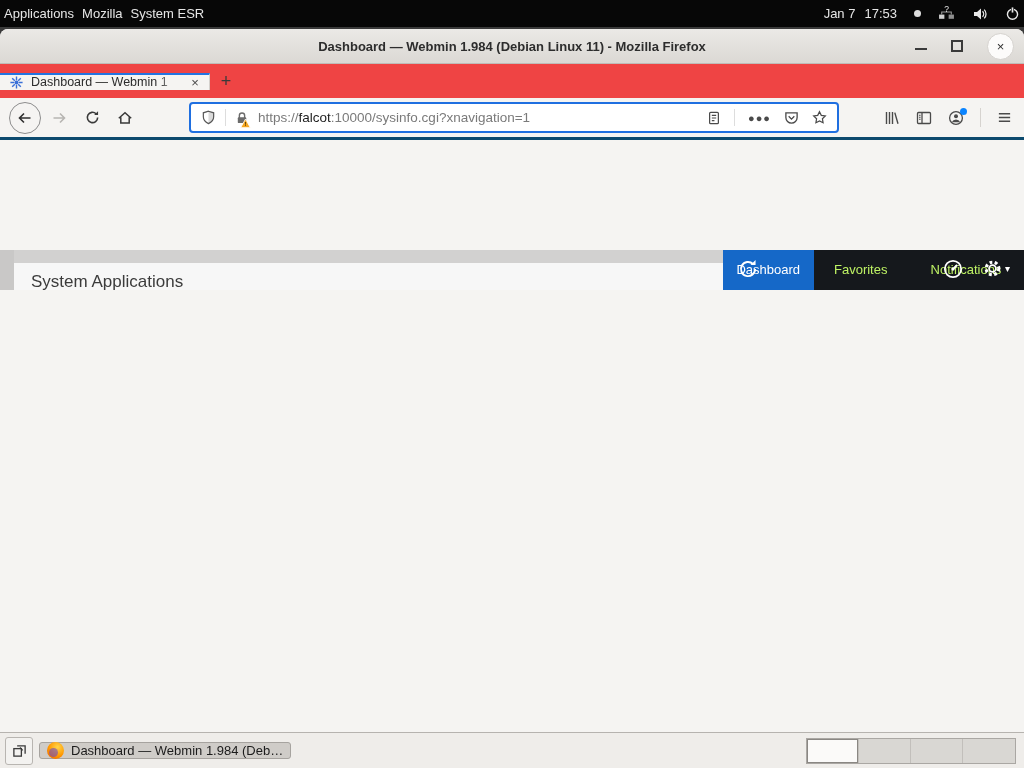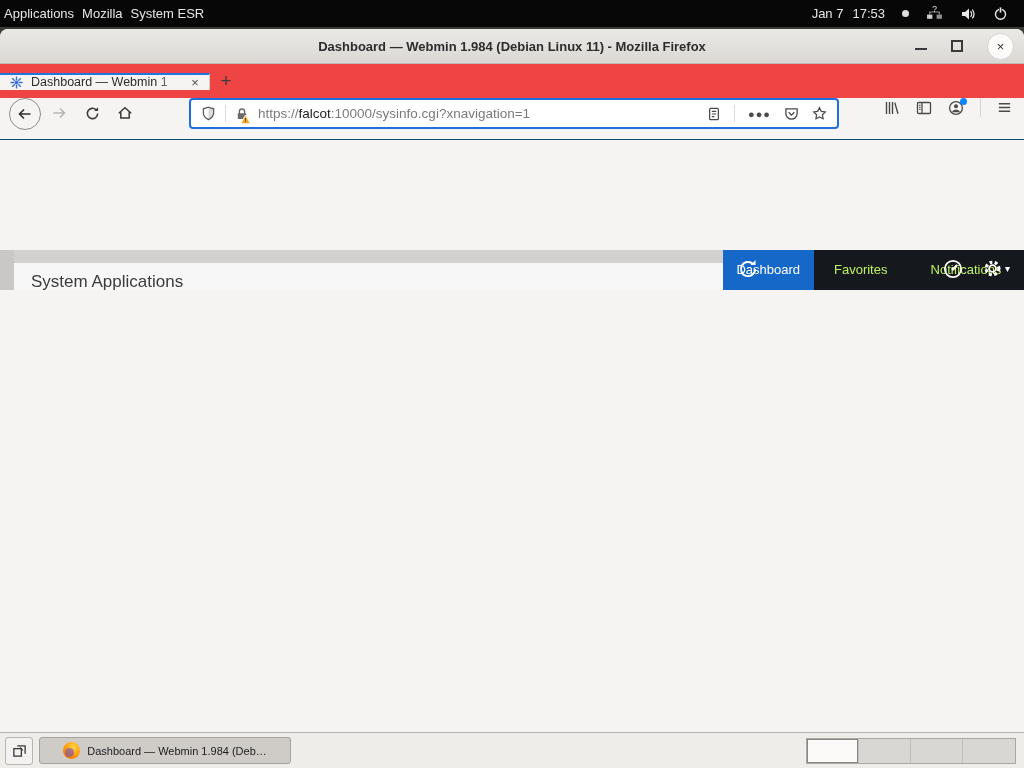--- a/index.html
+++ b/index.html
@@ -3,21 +3,21 @@
 <meta charset="utf-8">
 <style>
   html,body{margin:0;padding:0;background:#2e2e2e;}
   #app{position:relative;width:1024px;height:768px;overflow:hidden;background:#3a3a3a;
        font-family:"Liberation Sans",sans-serif;-webkit-font-smoothing:antialiased;}
 
   
   .gnome-bar{position:absolute;top:0;left:0;right:0;height:27px;background:#070707;color:#e6e6e6;
              display:flex;align-items:center;font-size:13px;}
   .gb-menu{padding:0 4px;line-height:27px;cursor:default;}
-  .gb-right{margin-left:auto;display:flex;align-items:center;gap:17px;padding-right:16px;}
+  .gb-right{margin-left:auto;display:flex;align-items:center;gap:17px;padding-right:4px;}
   .gb-clock{display:flex;gap:9px;font-size:13px;}
   .gb-icon{display:flex;align-items:center;}
   .dot-ind{width:7px;height:7px;border-radius:50%;background:#dedede;}
 
   
   .fx{position:absolute;top:29px;left:0;right:0;bottom:36px;background:#f5f4f2;border-radius:8px 8px 0 0;}
   .titlebar{height:34px;background:linear-gradient(#ebe9e6,#dbd8d4);border-bottom:1px solid #bfbcb8;
             border-radius:8px 8px 0 0;display:flex;align-items:center;justify-content:center;position:relative;}
   .tb-title{font-weight:bold;font-size:13px;color:#2d2d2d;}
   .tb-controls{position:absolute;right:10px;top:0;bottom:0;display:flex;align-items:center;gap:24px;}
@@ -30,21 +30,21 @@
   .tabbar{height:34px;background:#ef4444;display:flex;align-items:center;}
   .tab{width:210px;box-sizing:border-box;border-top:2px solid #2374e1;border-right:1px solid #d3d0cc;
        background:#f5f4f2;display:flex;align-items:center;gap:7px;padding:0 5px 0 9px;}
   .tab-title{flex:1;font-size:12.5px;color:#2c2c2c;white-space:nowrap;overflow:hidden;position:relative;}
   .tab-title::after{content:"";position:absolute;right:0;top:0;bottom:0;width:20px;
        background:linear-gradient(90deg,rgba(245,244,242,0),#f5f4f2);}
   .tab-close{width:18px;text-align:center;font-size:13px;color:#4a4a4a;}
   .newtab{width:32px;text-align:center;font-size:18px;color:#3a3a3a;line-height:32px;}
 
   
-  .toolbar{height:42px;background:#f5f4f2;border-bottom:1px solid #0c4a6e;display:flex;align-items:flex-start;
+  .toolbar{height:42px;background:#f5f4f2;border-bottom:3px solid #0c4a6e;display:flex;align-items:center;
            padding:0 9px;box-sizing:border-box;}
   .nav-btn{width:30px;height:30px;display:flex;align-items:center;justify-content:center;margin-right:3px;}
   .back-circ{border:1px solid #8d8d8d;border-radius:50%;}
   .urlbar{margin-left:46px;width:650px;height:31px;box-sizing:border-box;border:2px solid #1f6fe0;border-radius:4px;
           background:#fff;display:flex;align-items:center;padding:0 10px;gap:9px;}
   .url-sep{width:1px;height:17px;background:#ddd;}
   .lockwrap{position:relative;display:flex;}
   .lock-warn{position:absolute;left:5px;top:4px;}
   .url-text{flex:1;font-size:13.5px;color:#7a7a7a;white-space:nowrap;overflow:hidden;}
   .u-host{color:#1d1d1d;}
@@ -74,22 +74,22 @@
   .side-foot{position:absolute;bottom:0;left:0;right:0;height:43px;border-top:1px solid rgba(0,0,0,.22);
              display:flex;align-items:center;padding:0 14px;}
   .foot-right{margin-left:auto;display:flex;align-items:center;gap:18px;}
   .caret-down{font-size:10px;margin-left:2px;color:#fff;}
 
   
   .taskbar{position:absolute;bottom:0;left:0;right:0;height:36px;background:#efedea;border-top:1px solid #b6b3af;
            display:flex;align-items:center;padding:0 5px;box-sizing:border-box;gap:6px;}
   .tk-btn{width:28px;height:28px;border:1px solid #b8b5b1;border-radius:3px;background:#f3f2f0;
           display:flex;align-items:center;justify-content:center;box-sizing:border-box;}
-  .tk-window{width:252px;height:27px;background:#cfccc8;border:1px solid #a6a39f;border-radius:3px;
-             display:flex;align-items:center;gap:7px;padding:0 7px;font-size:11px;color:#1c1c1c;box-sizing:border-box;justify-content:center;}
+  .tk-window{width:252px;height:17px;background:#cfccc8;border:1px solid #a6a39f;border-radius:3px;
+             display:flex;align-items:center;gap:7px;padding:0 7px;font-size:13px;color:#1c1c1c;box-sizing:border-box;justify-content:center;}
   .tk-label{white-space:nowrap;overflow:hidden;}
   .ffx{width:17px;height:17px;border-radius:50%;flex:none;position:relative;
        background:radial-gradient(circle at 62% 30%,#ffd54a,#ff9800 55%,#e65100);}
   .ffx::after{content:"";position:absolute;left:2px;bottom:2px;width:9px;height:9px;border-radius:50%;
        background:rgba(93,63,211,.55);}
   .ws{margin-left:auto;margin-right:3px;display:flex;height:26px;border:1px solid #aaa7a3;box-sizing:border-box;}
   .ws-cell{width:52px;background:#d9d7d3;border-right:1px solid #c2bfbb;box-sizing:border-box;}
   .ws-cell:last-child{border-right:none;}
   .ws-cell.active{background:#fbfaf9;box-shadow:inset 0 0 0 1px #8a8783;}
 </style>

